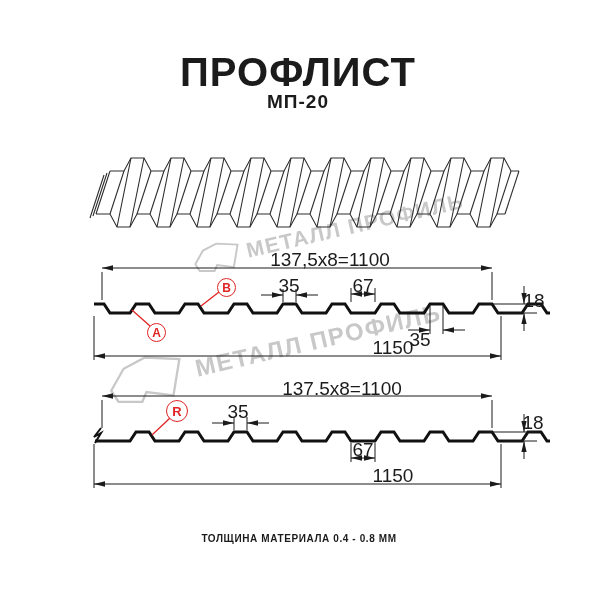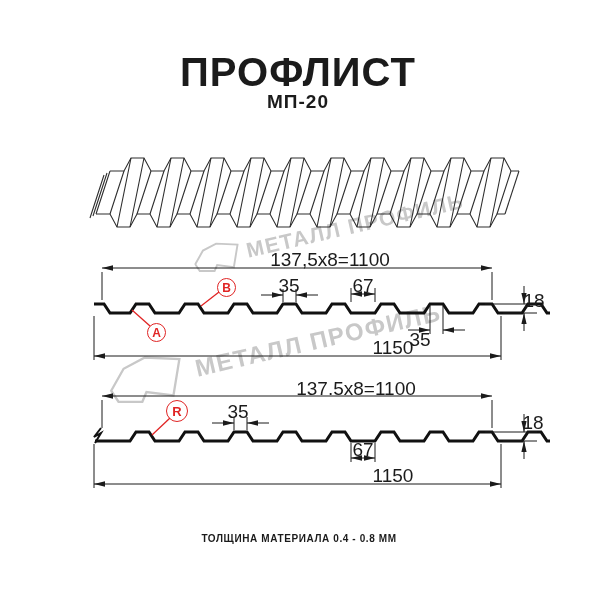--- a/index.html
+++ b/index.html
@@ -123,21 +123,21 @@
     </g>
   </svg>
 
   <div class="abs dim" style="left:330px;top:260px;">137,5x8=1100</div>
   <div class="abs dim" style="left:289px;top:286px;">35</div>
   <div class="abs dim" style="left:363px;top:286px;">67</div>
   <div class="abs dim" style="left:534px;top:301px;">18</div>
   <div class="abs dim" style="left:420px;top:340px;">35</div>
   <div class="abs dim" style="left:393px;top:348px;">1150</div>
 
-  <div class="abs dim" style="left:356px;top:389px;">137.5x8=1100</div>
+  <div class="abs dim" style="left:342px;top:389px;">137.5x8=1100</div>
   <div class="abs dim" style="left:238px;top:412px;">35</div>
   <div class="abs dim" style="left:363px;top:450px;">67</div>
   <div class="abs dim" style="left:533px;top:423px;">18</div>
   <div class="abs dim" style="left:393px;top:476px;">1150</div>
 
   <div class="abs badge sm" style="left:147px;top:323px;">A</div>
   <div class="abs badge sm" style="left:217px;top:278px;">B</div>
   <div class="abs badge lg" style="left:166px;top:400px;">R</div>
 
   <div class="abs footer-note">ТОЛЩИНА МАТЕРИАЛА 0.4 - 0.8 ММ</div>

